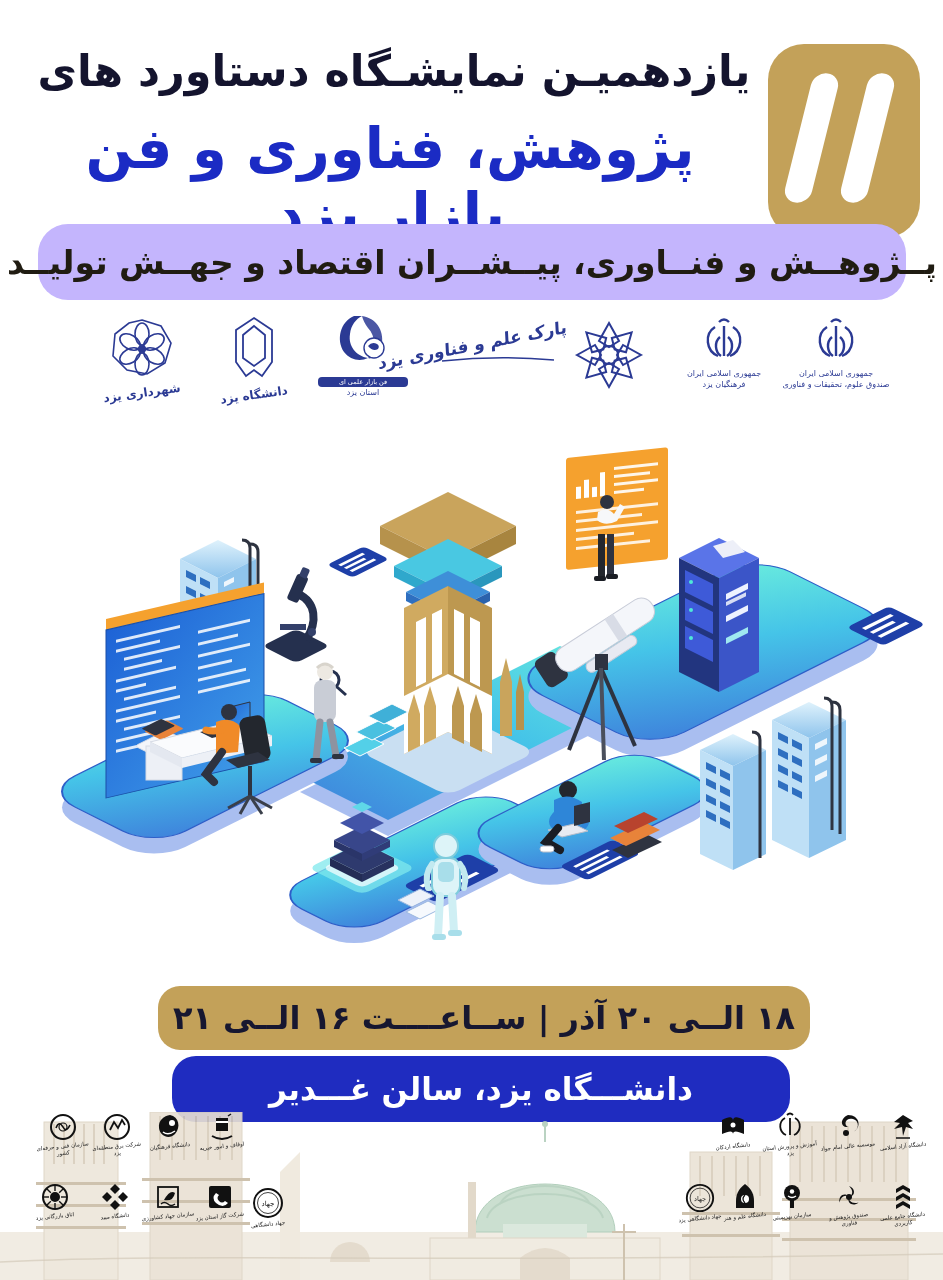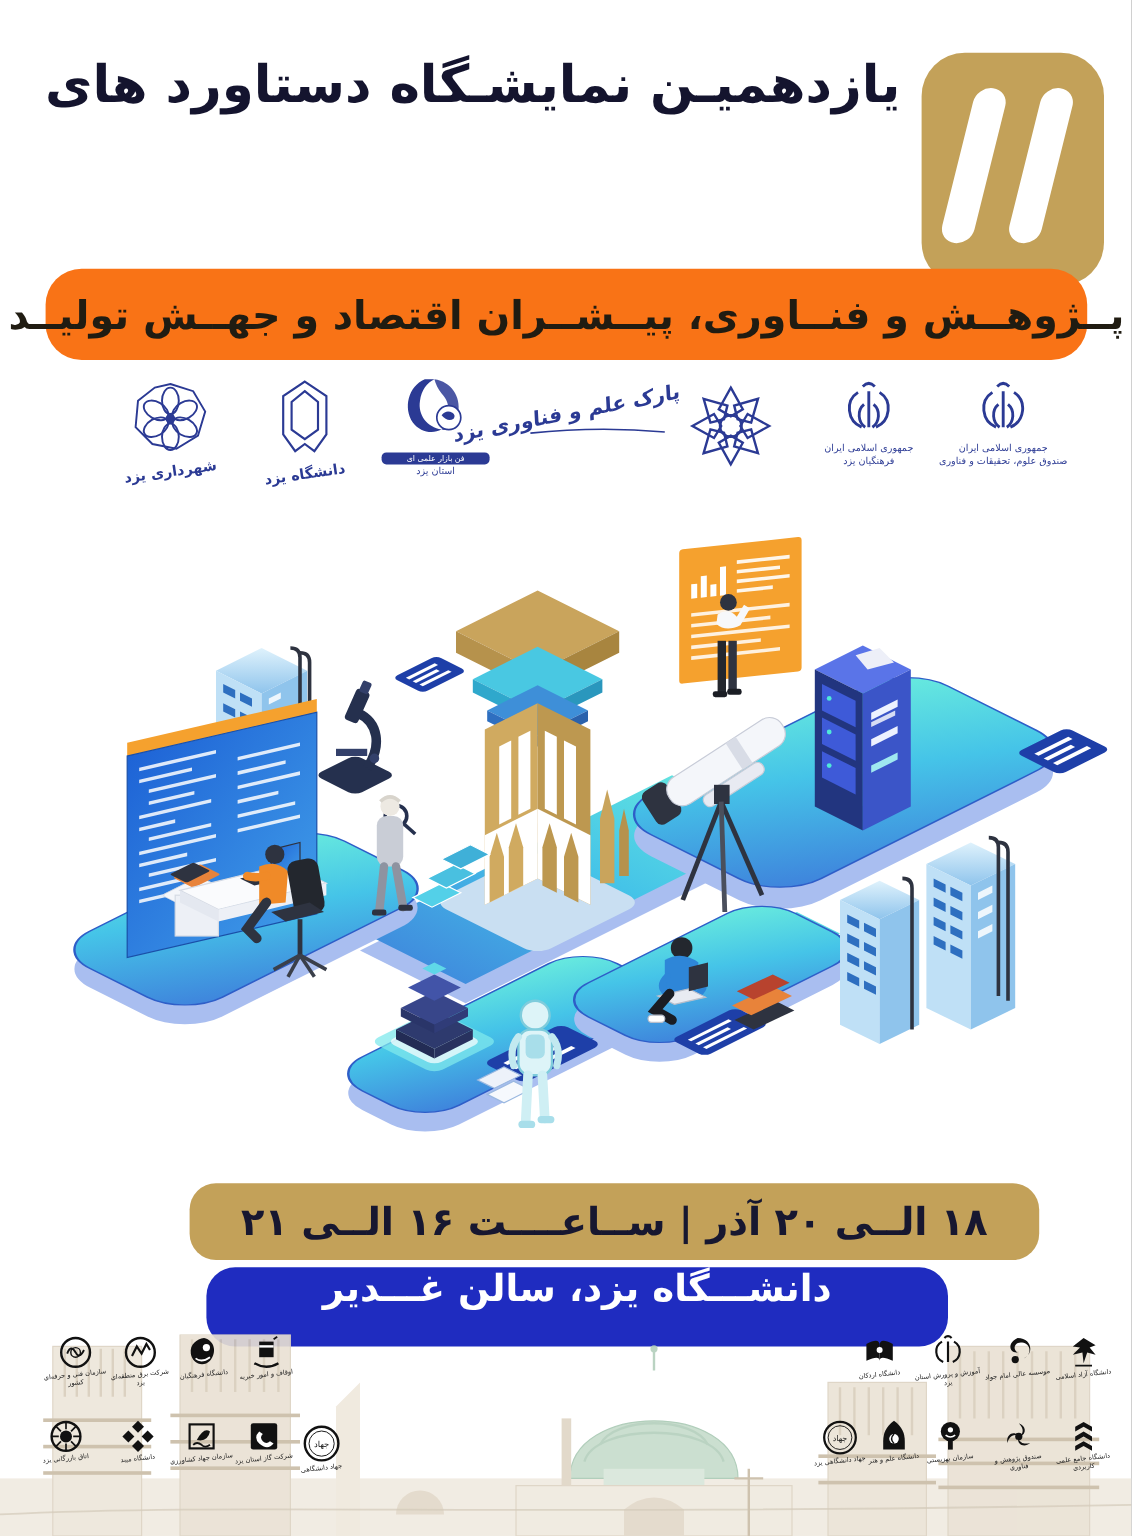--- a/index.html
+++ b/index.html
@@ -7,47 +7,48 @@
           font-family:"DejaVu Sans",sans-serif;margin:0 auto;padding-left:12px;}
   .abs{position:absolute;}
   
   .title1{left:28px;top:46px;width:732px;text-align:center;direction:rtl;
           font-size:43px;font-weight:900;color:#14142E;letter-spacing:0;}
   .title2{left:20px;top:116px;width:740px;text-align:center;direction:rtl;
           font-size:56px;font-weight:900;color:#1B2BC4;}
   .edition-badge{left:768px;top:44px;width:152px;height:194px;background:#C3A159;border-radius:36px;}
   .digit-bar{position:absolute;width:27px;height:132px;background:#ffffff;border-radius:14px;
              transform:rotate(7deg) skewX(-7deg);}
-  .slogan-bar{left:38px;top:224px;width:868px;height:76px;background:#f97316;border-radius:30px;
+  .slogan-bar{left:38px;top:224px;width:868px;height:76px;background:#c4b5fd;border-radius:30px;
               display:flex;align-items:center;justify-content:center;}
   .slogan-text{direction:rtl;font-size:33px;font-weight:800;color:#201C12;white-space:nowrap;}
   
   .org{position:absolute;text-align:center;color:#2B3A94;}
   .org .cap{font-size:12px;font-weight:700;transform:rotate(-8deg);margin-top:2px;direction:rtl;}
   .org .cap2{font-size:8px;font-weight:400;direction:rtl;line-height:1.4;}
   .calli{font-size:17px;font-weight:900;color:#2B3A94;direction:rtl;
          transform:rotate(-11deg) skewX(-8deg);white-space:nowrap;}
   
-  .date-bar{left:158px;top:986px;width:708px;height:64px;background:#C3A159;border-radius:22px;
+  .date-bar{left:158px;top:986px;width:652px;height:64px;background:#C3A159;border-radius:22px;
             display:flex;align-items:center;justify-content:center;}
   .date-text{direction:rtl;font-size:32px;font-weight:900;color:#171730;white-space:nowrap;}
   .venue-bar{left:172px;top:1056px;width:618px;height:66px;background:#1F2CC0;border-radius:24px;
-             display:flex;justify-content:center;}
+             display:flex;align-items:center;justify-content:center;}
   .venue-text{direction:rtl;font-size:31px;font-weight:900;color:#ffffff;white-space:nowrap;}
   
   .pl{position:absolute;width:56px;text-align:center;}
   .pl .cap{font-size:5.5px;line-height:1.3;color:#222;transform:rotate(-6deg);direction:rtl;}
   .pl svg{display:block;margin:0 auto 1px auto;}
 </style>
 </head>
 <body>
 
 <div class="poster">
 
   <div class="abs title1">یازدهمیـن نمایشـگاه دستاورد های</div>
+  <div class="abs title2">پژوهش، فناوری و فن بازار یزد</div>
 
   <div class="abs edition-badge">
     <div class="digit-bar" style="left:30px;top:28px;"></div>
     <div class="digit-bar" style="left:86px;top:28px;"></div>
   </div>
 
   <div class="abs slogan-bar">
     <div class="slogan-text">پــژوهــش و فنــاوری، پیــشــران اقتصاد و جهــش تولیــد</div>
   </div>
 

